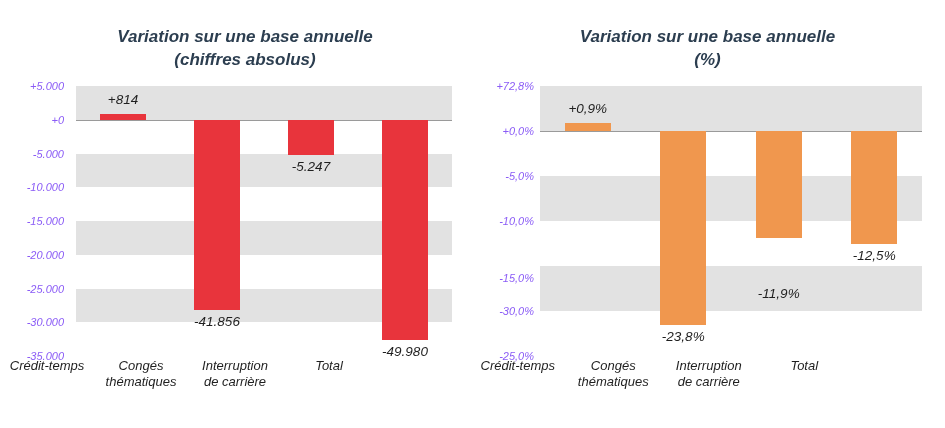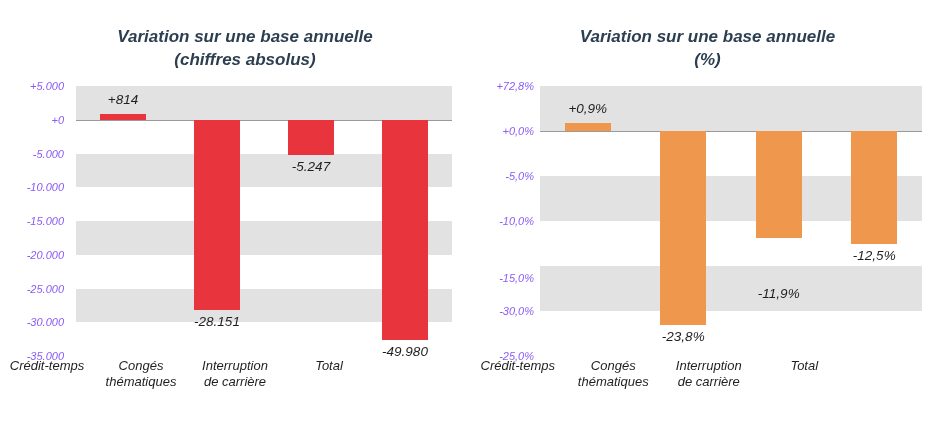--- a/index.html
+++ b/index.html
@@ -137,21 +137,21 @@
         </div>
       <div class="plot" id="plot-left">
           <div class="band" style="top: 0px; height: 33.75px;"></div>
           <div class="band" style="top: 67.5px; height: 33.75px;"></div>
           <div class="band" style="top: 135px; height: 33.75px;"></div>
           <div class="band" style="top: 202.5px; height: 33.75px;"></div>
           <div class="zero-line" style="top: 33.75px;"></div>
           <div class="bar" style="left: 24px; width: 46px; top: 28.2555px; height: 5.4945px; background: rgb(232, 52, 60);"></div>
           <div class="bar-value" style="left: 47px; top: 6.2555px;">+814</div>
           <div class="bar" style="left: 118px; width: 46px; top: 33.75px; height: 190.019px; background: rgb(232, 52, 60);"></div>
-          <div class="bar-value" style="left: 141px; top: 227.769px;">-28.151</div>
+          <div class="bar-value" style="left: 141px; top: 227.769px;">-41.856</div>
           <div class="bar" style="left: 212px; width: 46px; top: 33.75px; height: 35.4172px; background: rgb(232, 52, 60);"></div>
           <div class="bar-value" style="left: 235px; top: 73.1672px;">-5.247</div>
           <div class="bar" style="left: 306px; width: 46px; top: 33.75px; height: 219.942px; background: rgb(232, 52, 60);"></div>
           <div class="bar-value" style="left: 329px; top: 257.692px;">-49.980</div>
         </div>
       <div class="cat-labels" id="cats-left">
           <div class="cat-label" style="left: 47px; width: 118px; margin-left: 0px;">Crédit-temps</div>
           <div class="cat-label" style="left: 141px; width: 118px; margin-left: 0px;">Congés
 thématiques</div>
           <div class="cat-label" style="left: 235px; width: 118px; margin-left: 0px;">Interruption

